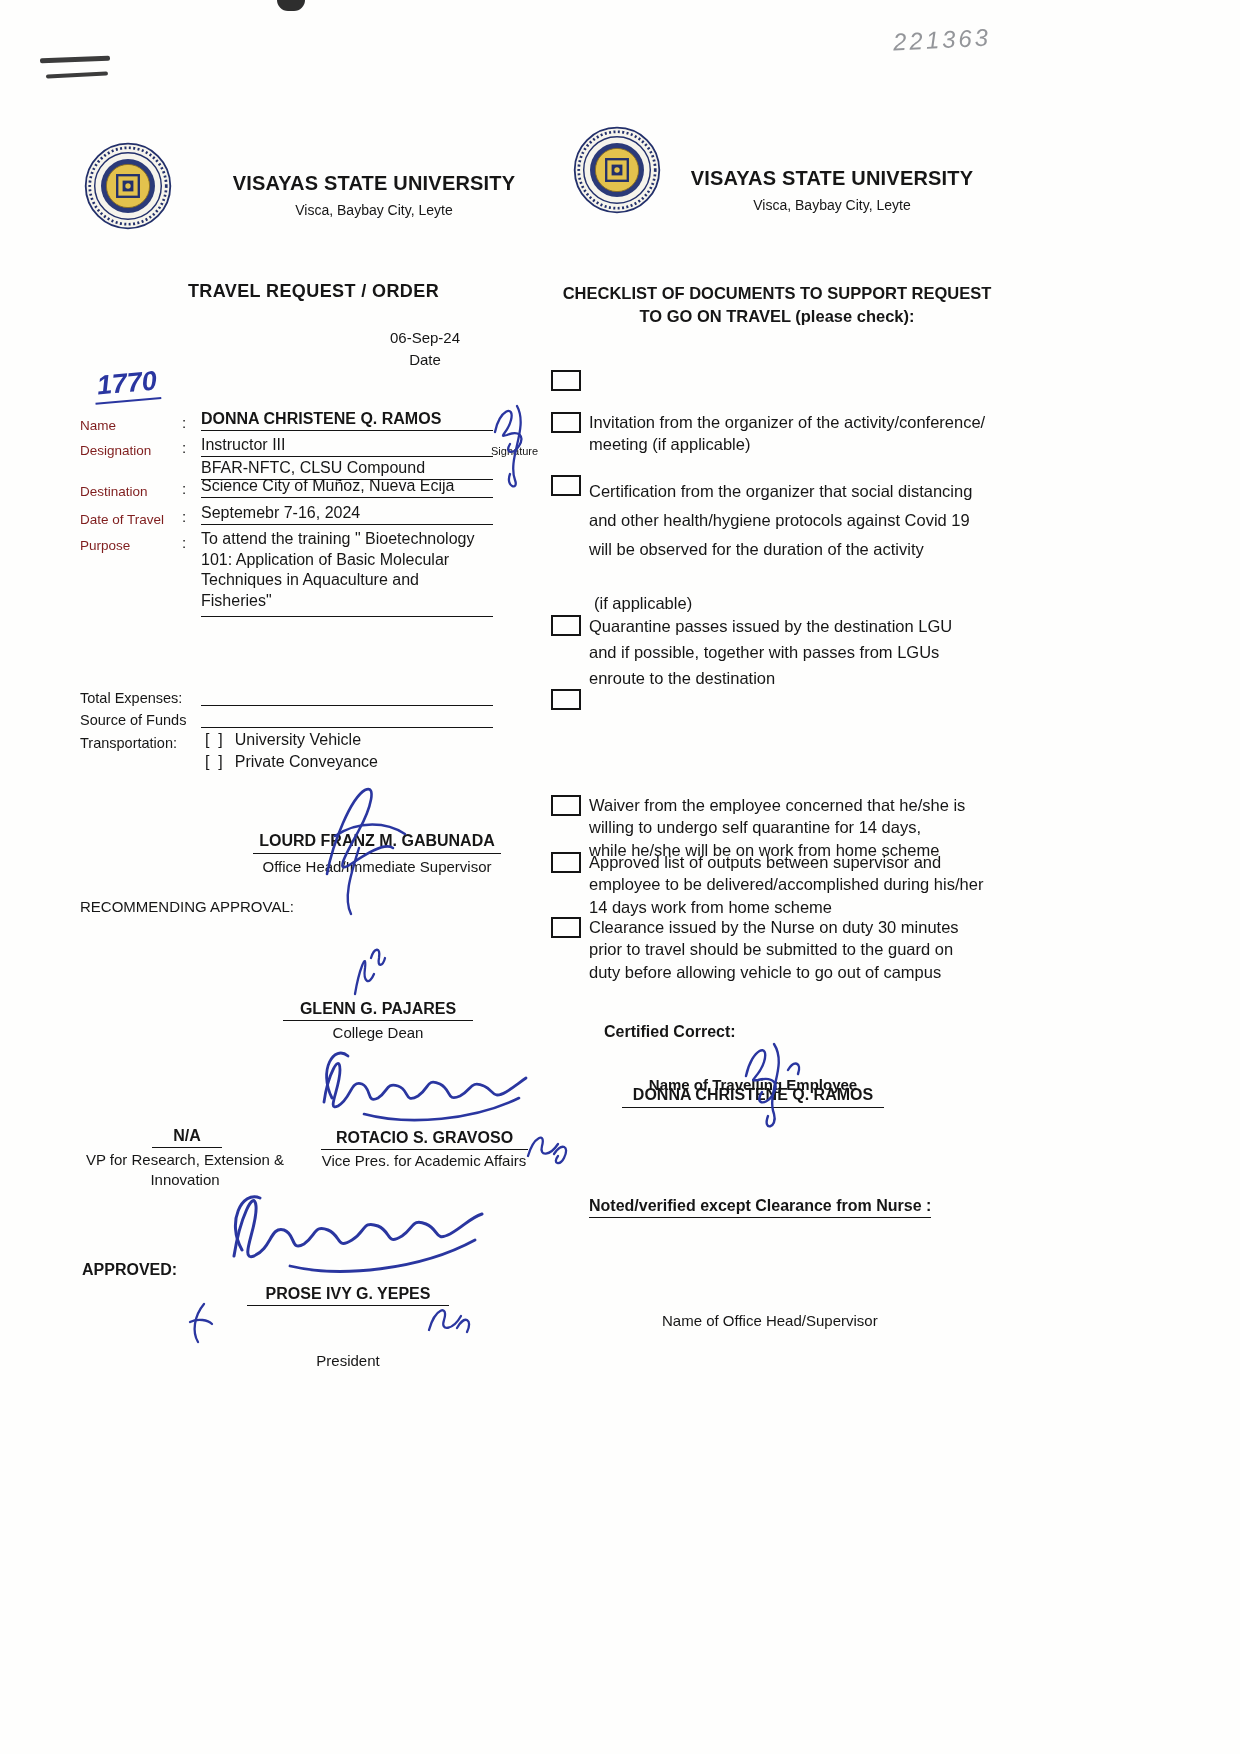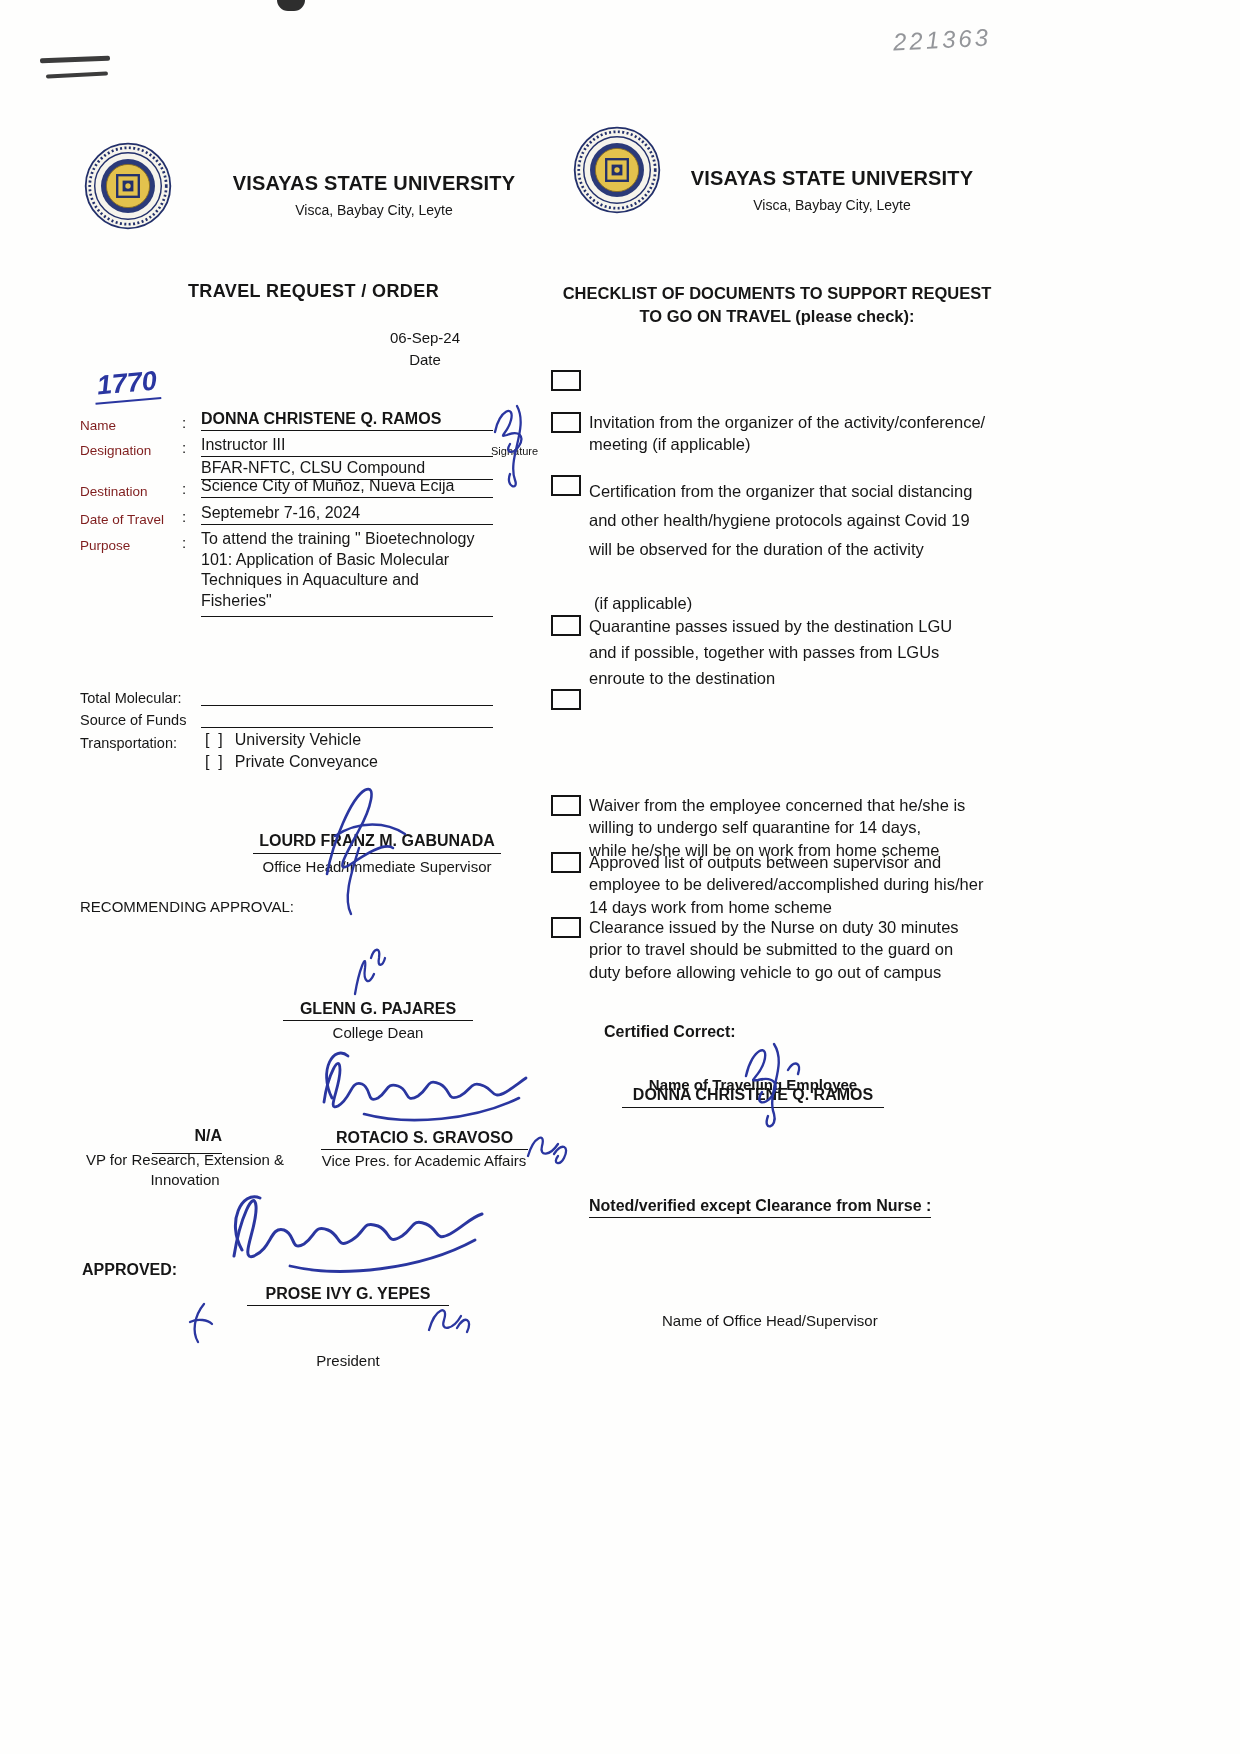--- a/index.html
+++ b/index.html
@@ -62,21 +62,21 @@
   .sig-supervisor { left:293px; top:778px; }
   .sup-name  { position:absolute; left:253px; top:832px; width:248px; text-align:center; font-weight:bold; font-size:16px; padding-bottom:3px; }
   .sup-title { position:absolute; left:253px; top:858px; width:248px; text-align:center; font-size:15px; }
   .recommend { position:absolute; left:80px; top:898px; font-size:15px; }
 
   .sig-dean { left:341px; top:936px; }
   .dean-name  { position:absolute; left:283px; top:1000px; width:190px; text-align:center; font-weight:bold; font-size:16px; padding-bottom:2px; }
   .dean-title { position:absolute; left:283px; top:1024px; width:190px; text-align:center; font-size:15px; }
 
   .sig-vpaa { left:314px; top:1040px; }
-  .na-value { position:absolute; left:152px; top:1127px; width:70px; text-align:right; font-weight:bold; font-size:16px; padding-bottom:8px; }
+  .na-value { position:absolute; left:152px; top:1127px; width:70px; text-align:center; font-weight:bold; font-size:16px; padding-bottom:2px; }
   .na-title { position:absolute; left:70px; top:1150px; width:230px; text-align:center; font-size:15px; line-height:20px; }
   .vpaa-name  { position:absolute; left:321px; top:1129px; width:207px; text-align:center; font-weight:bold; font-size:16px; padding-bottom:2px; }
   .vpaa-title { position:absolute; left:314px; top:1152px; width:220px; text-align:center; font-size:15px; }
   .sig-vpaa-initials { left:518px; top:1122px; }
 
   .approved-label { position:absolute; left:82px; top:1261px; font-weight:bold; font-size:16px; }
   .sig-president { left:220px; top:1178px; }
   .pres-name  { position:absolute; left:247px; top:1285px; width:202px; text-align:center; font-weight:bold; font-size:16px; padding-bottom:2px; }
   .pres-title { position:absolute; left:247px; top:1309px; width:202px; text-align:center; font-size:15px;margin-top:43px; }
   .sig-pres-initials { left:417px; top:1294px; }
@@ -179,21 +179,21 @@
 101: Application of Basic Molecular
 Techniques in Aquaculture and
 Fisheries"</div>
 
   <svg class="sig sig-employee" width="72" height="102" viewBox="0 0 72 102">
     <path d="M18,42 C22,20 38,14 34,30 C31,43 20,48 30,45 C42,40 48,46 42,56 C37,64 27,64 33,54" stroke-width="2.3"></path>
     <path d="M40,16 C52,38 30,68 38,90 C42,101 28,97 33,84" stroke-width="2.3"></path>
   </svg>
   <div class="sig-label">Signature</div>
 
-  <div class="texp-label">Total Molecular:</div>
+  <div class="texp-label">Total Expenses:</div>
   <div class="fline line-texp"></div>
   <div class="sof-label">Source of Funds</div>
   <div class="fline line-sof"></div>
   <div class="transp-label">Transportation:</div>
   <div class="opt opt1">
     <span class="brk">[  ]</span><span>University Vehicle</span>
   </div>
   <div class="opt opt2">
     <span class="brk">[  ]</span><span>Private Conveyance</span>
   </div>

